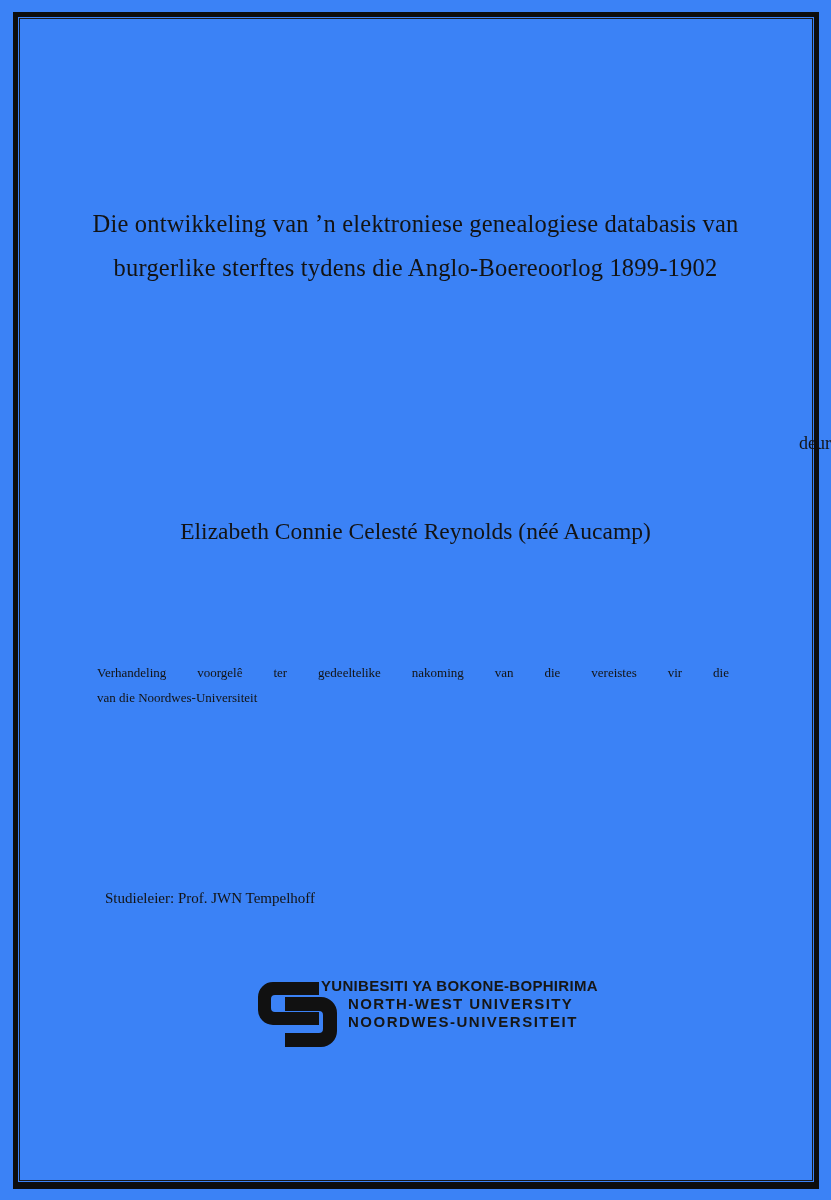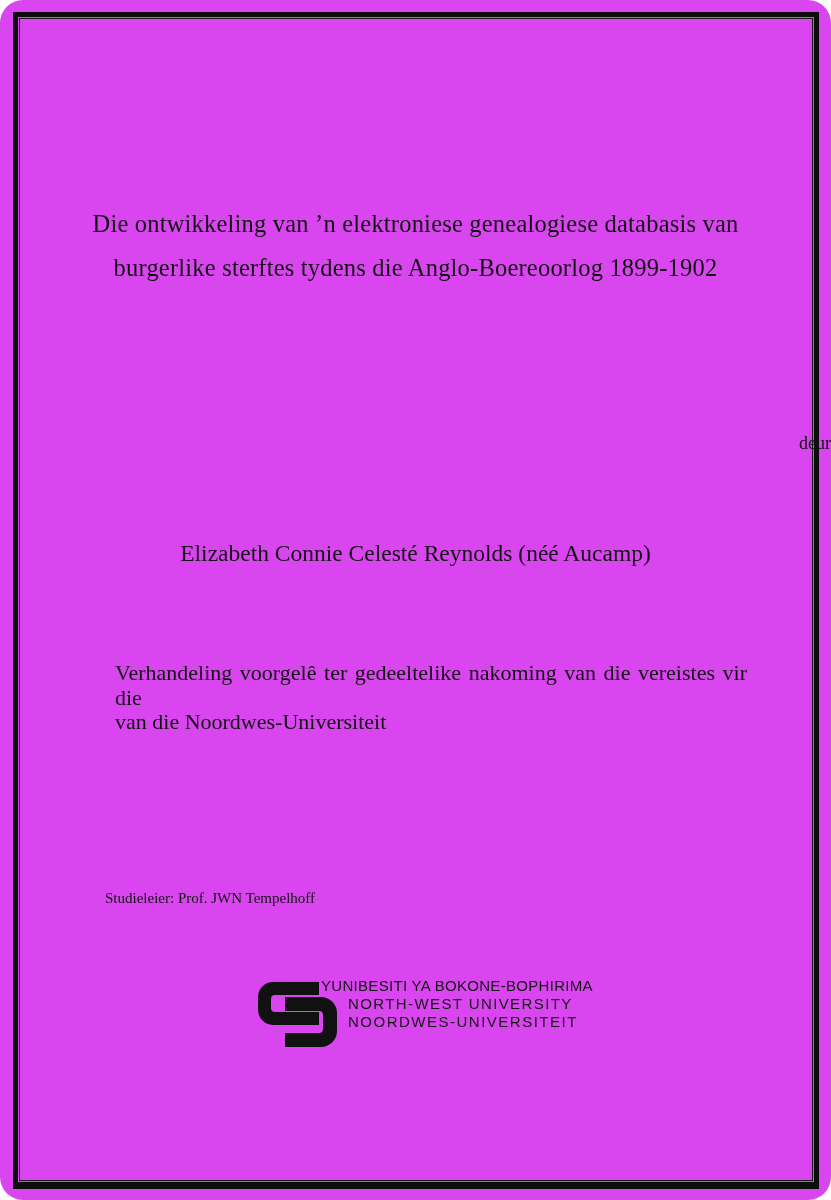--- a/index.html
+++ b/index.html
@@ -4,25 +4,24 @@
 <style>
   html, body {
     margin: 0;
     padding: 0;
     background: #ffffff;
   }
   #page {
     position: relative;
     width: 831px;
     height: 1200px;
-    background: #d946ef;
+    background: #3b82f6;
     overflow: hidden;
     font-family: "Liberation Serif", serif;
     color: #131313;
-    border-radius: 23px;
   }
   
   .frame-outer {
     position: absolute;
     left: 13px; top: 12px; right: 12px; bottom: 11px;
     border: 5px solid #0d0d0d;
     border-bottom-width: 7px;
   }
   .frame-inner {
     position: absolute;
@@ -44,27 +43,26 @@
     text-align: right;
     font-size: 18px;
     line-height: 26px;
   }
   .author {
     position: absolute;
     left: 0; right: 0; top: 516px;
     text-align: center;
     font-size: 23.5px;
     line-height: 30px;
-    margin-top: 22px;
   }
   .submission {
     position: absolute;
-    left: 115px; top: 661px;
+    left: 97px; top: 661px;
     width: 632px;
-    font-size: 22px;
+    font-size: 13px;
     line-height: 24.5px;
   }
   .submission .just {
     text-align: justify;
     text-align-last: justify;
   }
   .submission .it { font-style: italic; }
   .supervisor-block {
     position: absolute;
     left: 105px; top: 886px;
@@ -78,21 +76,21 @@
   }
   .logo-mark {
     position: absolute;
     left: 0; top: 6px;
     width: 84px; height: 72px;
   }
   .logo-text {
     position: absolute;
     left: 64px; top: 2px;
     font-family: "Liberation Sans", sans-serif;
-    font-weight: 400;
+    font-weight: 700;
     font-size: 15px;
     line-height: 18px;
     color: #161616;
     white-space: nowrap;
   }
   .logo-text .lt1 { letter-spacing: 0.3px; }
   .logo-text .lt2 { padding-left: 27px; letter-spacing: 1.4px; }
   .logo-text .lt3 { padding-left: 27px; letter-spacing: 1.5px; }
 </style>
 </head>

